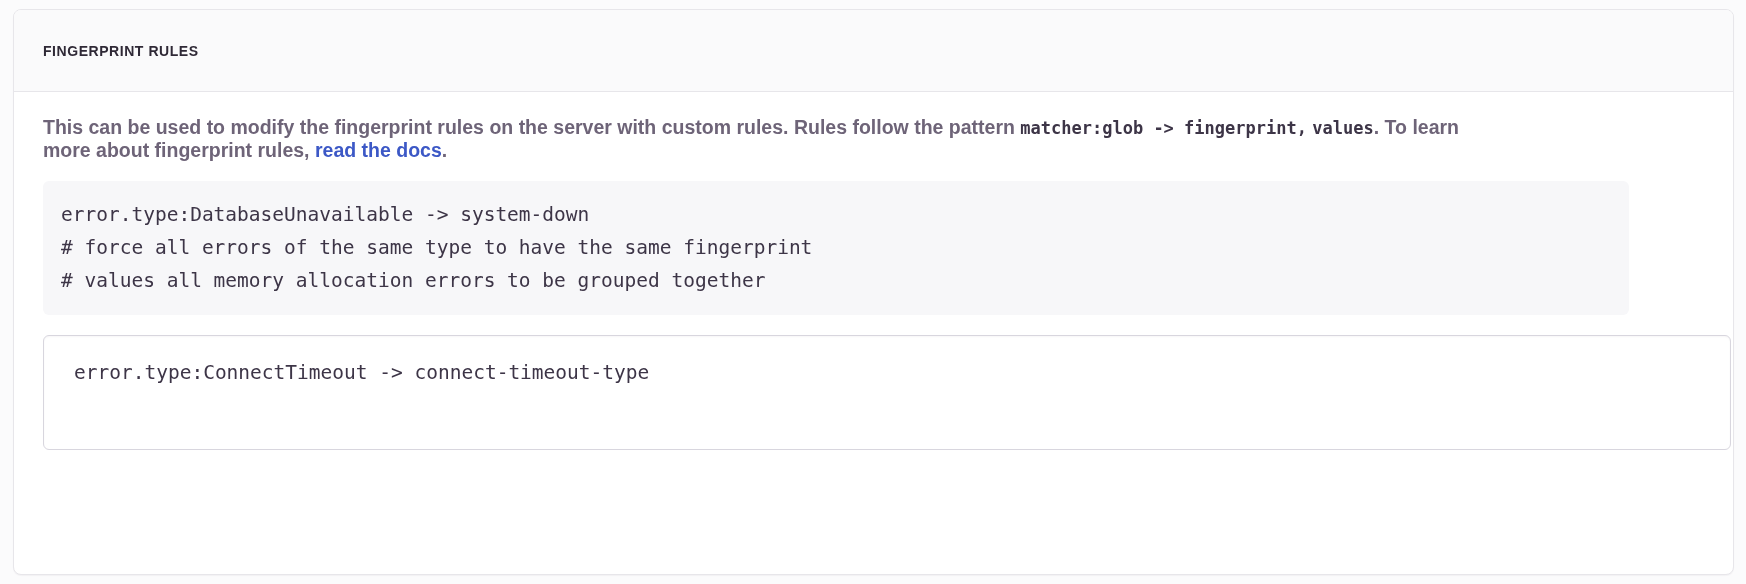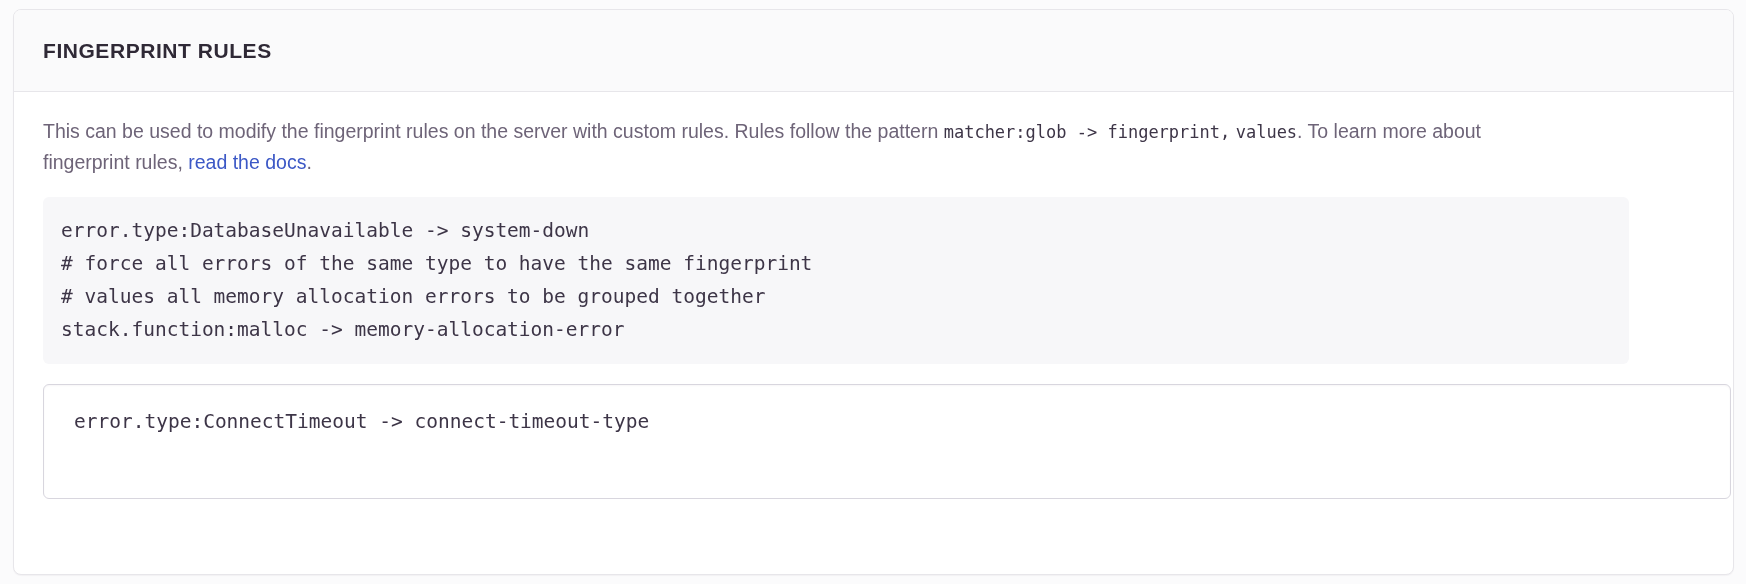--- a/index.html
+++ b/index.html
@@ -40,40 +40,41 @@
   .panel-header {
     height: 82px;
     background: #fafafb;
     border-bottom: 1px solid #e7e6ea;
     display: flex;
     align-items: center;
     padding: 0 29px;
   }
 
   .panel-title {
-    font-size: 21px;
+    font-size: 14px;
     font-weight: bold;
     letter-spacing: 0.55px;
     color: #2f2936;
     text-transform: uppercase;
     line-height: 1;
   }
 
   .panel-body {
     padding: 24px 29px 0 29px;
     background: #ffffff;
   }
 
   
   .description {
     font-size: 19.5px;
-    line-height: 30px;
+    line-height: 22px;
     color: #6e6478;
     max-width: 1440px;
     margin: 0 0 20px 0;
+    font-weight: bold;
   }
 
   .description code {
     font-family: "DejaVu Sans Mono", "Liberation Mono", monospace;
     font-size: 17px;
     color: #3d3547;
     background: transparent;
     white-space: nowrap;
   }
 
@@ -131,21 +132,20 @@
     </div>
 
     <div class="panel-body">
 
       <p class="description"><span>This can be used to modify the fingerprint rules on the server with custom rules. Rules follow the pattern </span><code>matcher:glob -&gt; fingerprint,</code> <code>values</code><span>. To learn more about fingerprint rules, </span><a class="docs-link" href="#">read the docs</a><span>.</span></p>
 
       <div class="code-block">
         <div class="code-line">error.type:DatabaseUnavailable -&gt; system-down</div>
         <div class="code-line"># force all errors of the same type to have the same fingerprint</div>
         <div class="code-line"># values all memory allocation errors to be grouped together</div>
-        <div class="code-line">stack.function:malloc -&gt; memory-allocation-error</div>
       </div>
 
       <textarea class="rules-input" spellcheck="false" placeholder="" style="">error.type:ConnectTimeout -&gt; connect-timeout-type</textarea>
 
     </div>
 
   </section>
 
 </div>
 

